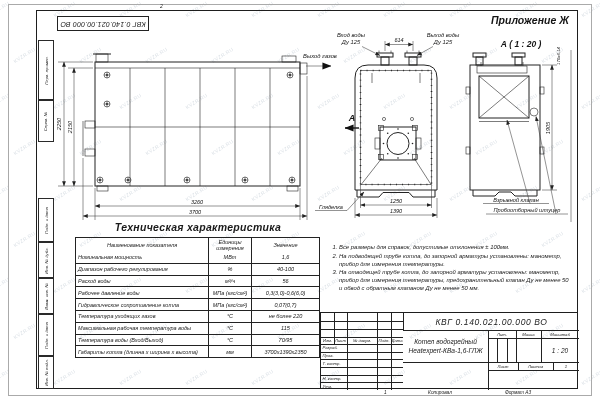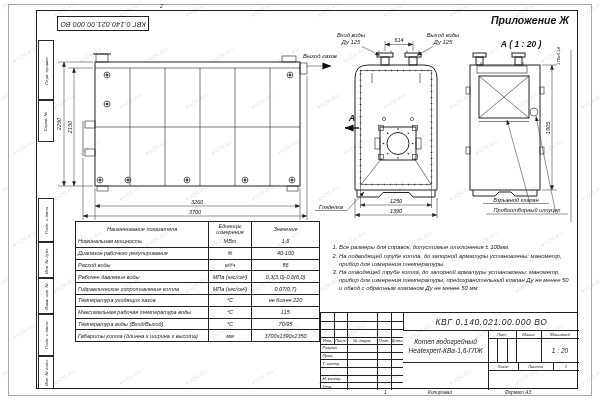--- a/index.html
+++ b/index.html
@@ -356,20 +356,21 @@
       <text x="516" y="201.8" text-anchor="middle" font-size="5.6">Взрывной клапан</text>
       <line class="dim" x1="483" y1="203.5" x2="549" y2="203.5"></line>
       <line class="dim" x1="530" y1="203.5" x2="507" y2="120" marker-end="url(#arS)"></line>
       <text x="527" y="212" text-anchor="middle" font-size="5.6">Пробоотборный штуцер</text>
       <line class="dim" x1="486" y1="214" x2="568" y2="214"></line>
       <line class="dim" x1="556" y1="214" x2="536" y2="116.5" marker-end="url(#arS)"></line>
     </g>
   </svg>
 
   <div class="abs tt">
+    <div class="tt-title">Техническая характеристика</div>
     <div class="ttable">
       <div class="trow thead">
         <div class="tcell c0">Наименование показателя</div>
         <div class="tcell c1">Единицы измерения</div>
         <div class="tcell c2">Значение</div>
       </div>
       <div>
           <div class="trow">
             <div class="tcell c0">Номинальная мощность</div>
             <div class="tcell c1">МВт</div>

